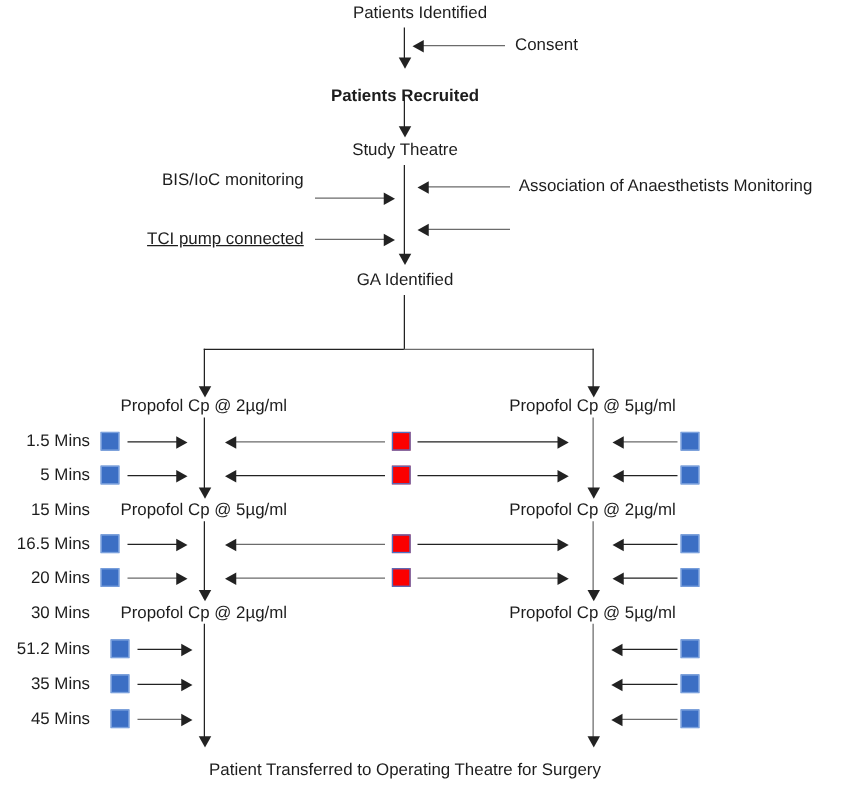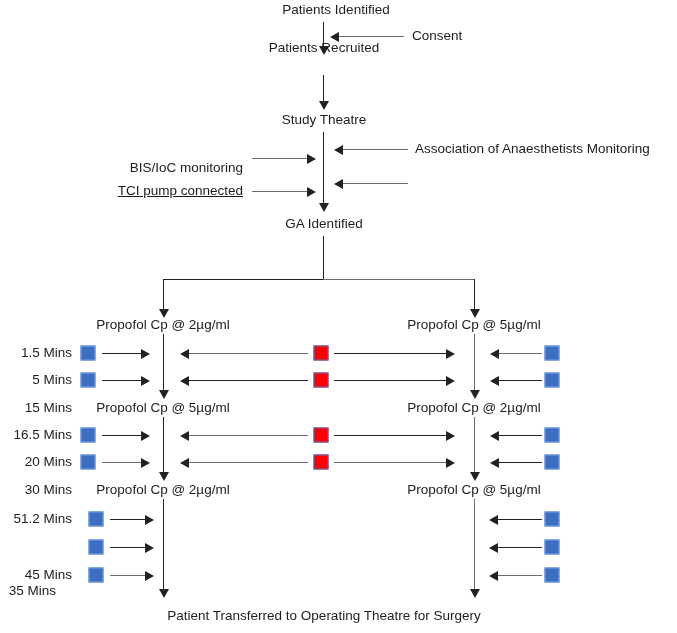--- a/index.html
+++ b/index.html
@@ -68,35 +68,35 @@
 
   <div class="txt c" style="left:324px;top:2px;margin-left:12px;">Patients Identified</div>
 
   <div class="vline" style="left:323px;top:22px;height:28px;"></div>
   <div class="ah down" style="left:319px;top:46px;"></div>
 
   <div class="txt" style="left:412px;top:28px;">Consent</div>
   <div class="hline grey" style="left:338px;top:36px;width:66px;"></div>
   <div class="ah left" style="left:330px;top:32px;"></div>
 
-  <div class="txt c" style="left:324px;top:40px;">Patients Recruited</div>
+  <div class="txt c" style="left:324px;top:69px;font-weight:bold;">Patients Recruited</div>
 
   <div class="vline" style="left:323px;top:75px;height:30px;"></div>
   <div class="ah down" style="left:319px;top:101px;"></div>
 
   <div class="txt c" style="left:324px;top:112px;">Study Theatre</div>
 
   <div class="vline" style="left:323px;top:132px;height:76px;"></div>
   <div class="ah down" style="left:319px;top:203px;"></div>
 
   <div class="txt" style="left:415px;top:141px;">Association of Anaesthetists Monitoring</div>
   <div class="hline grey" style="left:342px;top:149px;width:66px;"></div>
   <div class="ah left" style="left:334px;top:145px;"></div>
 
-  <div class="txt r" style="left:243px;top:160px;padding-left:12px;">BIS/IoC monitoring</div>
+  <div class="txt r" style="left:243px;top:136px;padding-left:12px;">BIS/IoC monitoring</div>
   <div class="hline grey" style="left:252px;top:158px;width:58px;"></div>
   <div class="ah right" style="left:307px;top:154px;"></div>
 
   <div class="hline grey" style="left:342px;top:183px;width:66px;"></div>
   <div class="ah left" style="left:334px;top:179px;"></div>
 
   <div class="txt r" style="left:243px;top:183px;text-decoration:underline;">TCI pump connected</div>
   <div class="hline grey" style="left:252px;top:191px;width:58px;"></div>
   <div class="ah right" style="left:307px;top:187px;"></div>
 
@@ -137,21 +137,21 @@
   <div class="vline grey" style="left:474px;top:499px;height:96px;"></div>
   <div class="ah down" style="left:470px;top:589px;"></div>
 
   <div class="tlabel" style="left:72px;top:353px;">1.5 Mins</div>
   <div class="tlabel" style="left:72px;top:380px;">5 Mins</div>
   <div class="tlabel" style="left:72px;top:408px;">15 Mins</div>
   <div class="tlabel" style="left:72px;top:435px;">16.5 Mins</div>
   <div class="tlabel" style="left:72px;top:462px;">20 Mins</div>
   <div class="tlabel" style="left:72px;top:490px;">30 Mins</div>
   <div class="tlabel" style="left:72px;top:519px;">51.2 Mins</div>
-  <div class="tlabel" style="left:56px;top:547px;margin-top:44px;">35 Mins</div>
+  <div class="tlabel" style="left:72px;top:547px;">35 Mins</div>
   <div class="tlabel" style="left:72px;top:575px;">45 Mins</div>
 
   <div class="sq blue" style="left:88px;top:353px;"></div>
   <div class="hline" style="left:102px;top:352.5px;width:42px;"></div>
   <div class="ah right" style="left:141px;top:348.5px;"></div>
   <div class="hline grey" style="left:188px;top:352.5px;width:120px;"></div>
   <div class="ah left" style="left:180px;top:348.5px;"></div>
   <div class="sq red" style="left:321px;top:353px;"></div>
   <div class="hline" style="left:334px;top:352.5px;width:115px;"></div>
   <div class="ah right" style="left:446px;top:348.5px;"></div>

